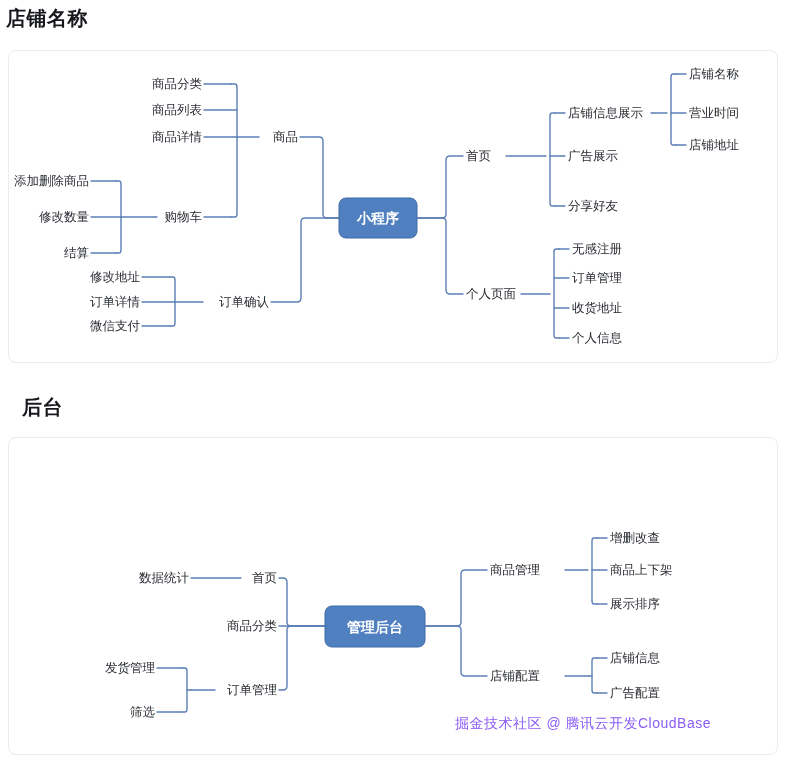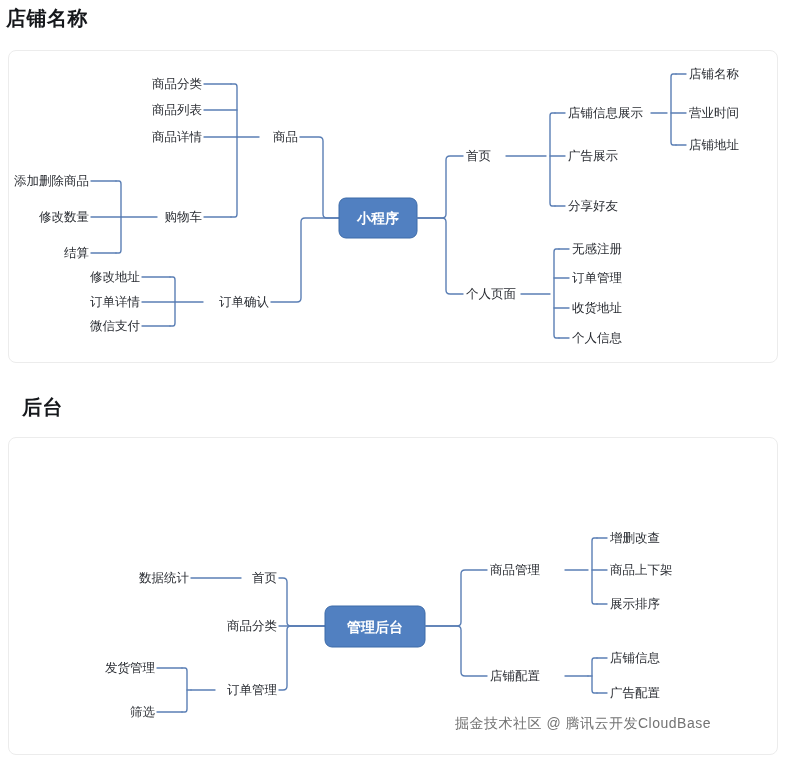--- a/index.html
+++ b/index.html
@@ -76,21 +76,21 @@
   .root-box {
     fill: #5180c1;
     stroke: #3c6aa8;
     stroke-width: 1;
   }
   #watermark {
     position: absolute;
     left: 455px;
     top: 715px;
     font-size: 14px;
-    color: #737373;
+    color: #8b5cf6;
     letter-spacing: 0.5px;
     white-space: nowrap;
   }
 </style>
 </head>
 <body>
 
 <div class="section-title" id="title-mini">店铺名称</div>
 
 <div class="card" id="card-mini">

